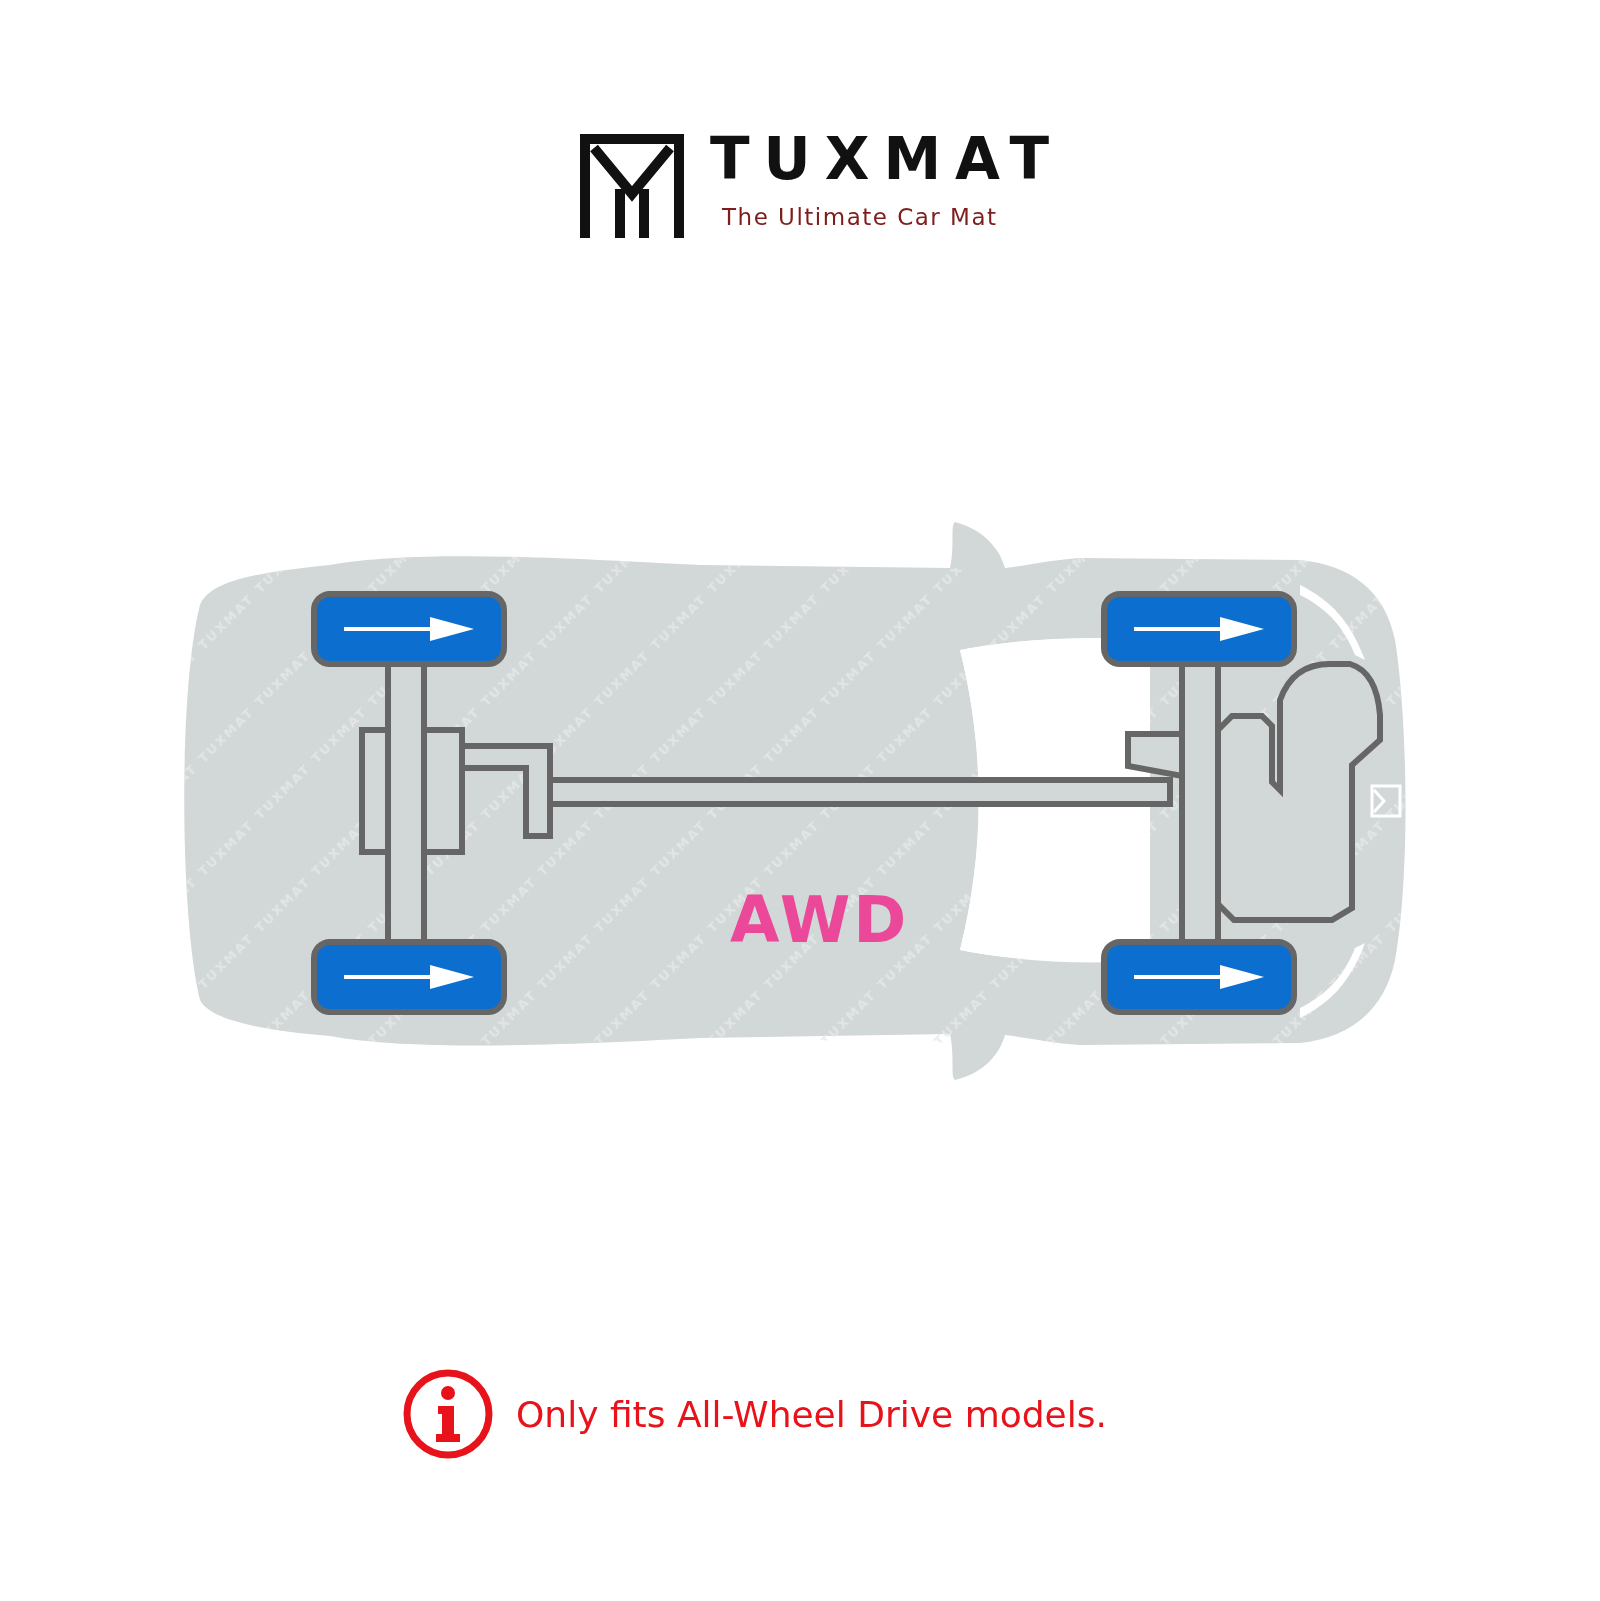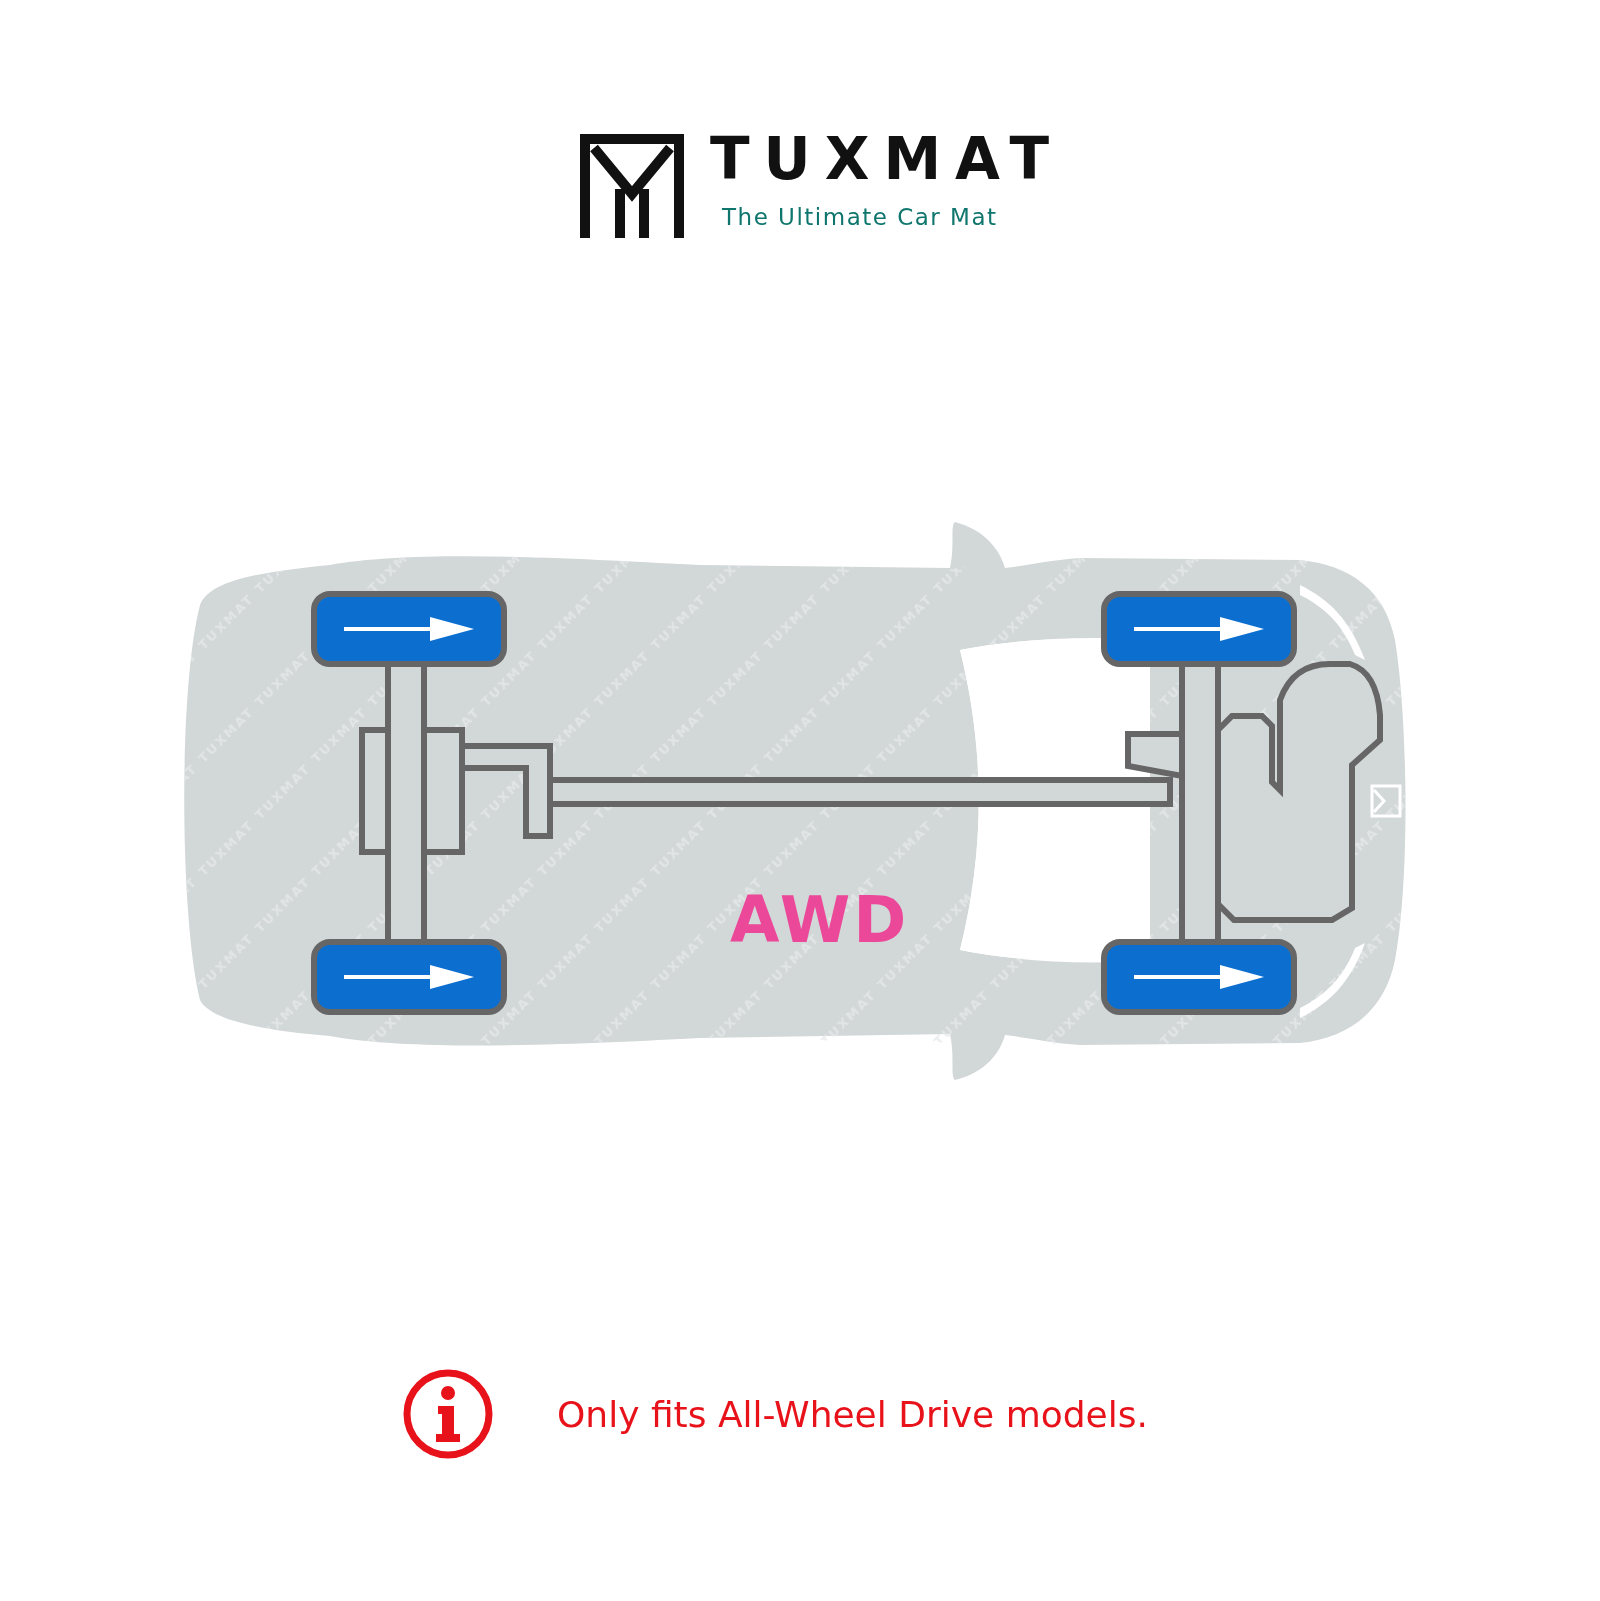--- a/index.html
+++ b/index.html
@@ -1,23 +1,23 @@
 <!DOCTYPE html>
 <html><head>
 <meta charset="utf-8">
 <style>
   html, body { margin: 0; padding: 0; background: #ffffff; }
   body { width: 1600px; height: 1601px; position: relative; overflow: hidden; font-family: "DejaVu Sans", sans-serif; }
   .logo { position: absolute; left: 580px; top: 134px; width: 460px; height: 104px; }
   .logo-mark { position: absolute; left: 0; top: 0; width: 104px; height: 104px; }
   .brand { position: absolute; left: 130px; top: -4px; font-family: "DejaVu Sans", sans-serif; font-weight: bold; font-size: 58px; letter-spacing: 14px; color: #111; line-height: 1; }
-  .tagline { position: absolute; left: 142px; top: 72px; font-family: "DejaVu Sans", sans-serif; font-size: 23px; letter-spacing: 1.5px; color: #0f766e; line-height: 1; white-space: nowrap; }
+  .tagline { position: absolute; left: 142px; top: 72px; font-family: "DejaVu Sans", sans-serif; font-size: 23px; letter-spacing: 1.5px; color: #7f1d1d; line-height: 1; white-space: nowrap; }
   .diagram { position: absolute; left: 0; top: 0; width: 1600px; height: 1601px; }
   .awd { position: absolute; left: 730px; top: 888px; font-family: "DejaVu Sans", sans-serif; font-weight: bold; font-size: 64px; letter-spacing: 3px; color: #ec4899; line-height: 1; }
-  .notice { position: absolute; left: 402px; top: 1368px; height: 92px; display: flex; align-items: center; gap: 41px; }
+  .notice { position: absolute; left: 402px; top: 1368px; height: 92px; display: flex; align-items: center; }
   .info-icon { width: 92px; height: 92px; }
   .notice-text { margin-left: 22px; font-family: "DejaVu Sans", sans-serif; font-size: 36px; color: #e8121a; white-space: nowrap; }
 </style>
 </head>
 <body>
 
 <div class="logo">
   <svg class="logo-mark" viewBox="0 0 104 104">
     <g fill="none" stroke="#111" stroke-width="10" stroke-linecap="butt" stroke-linejoin="miter">
       <polyline points="5,104 5,5 99,5 99,104"></polyline>

